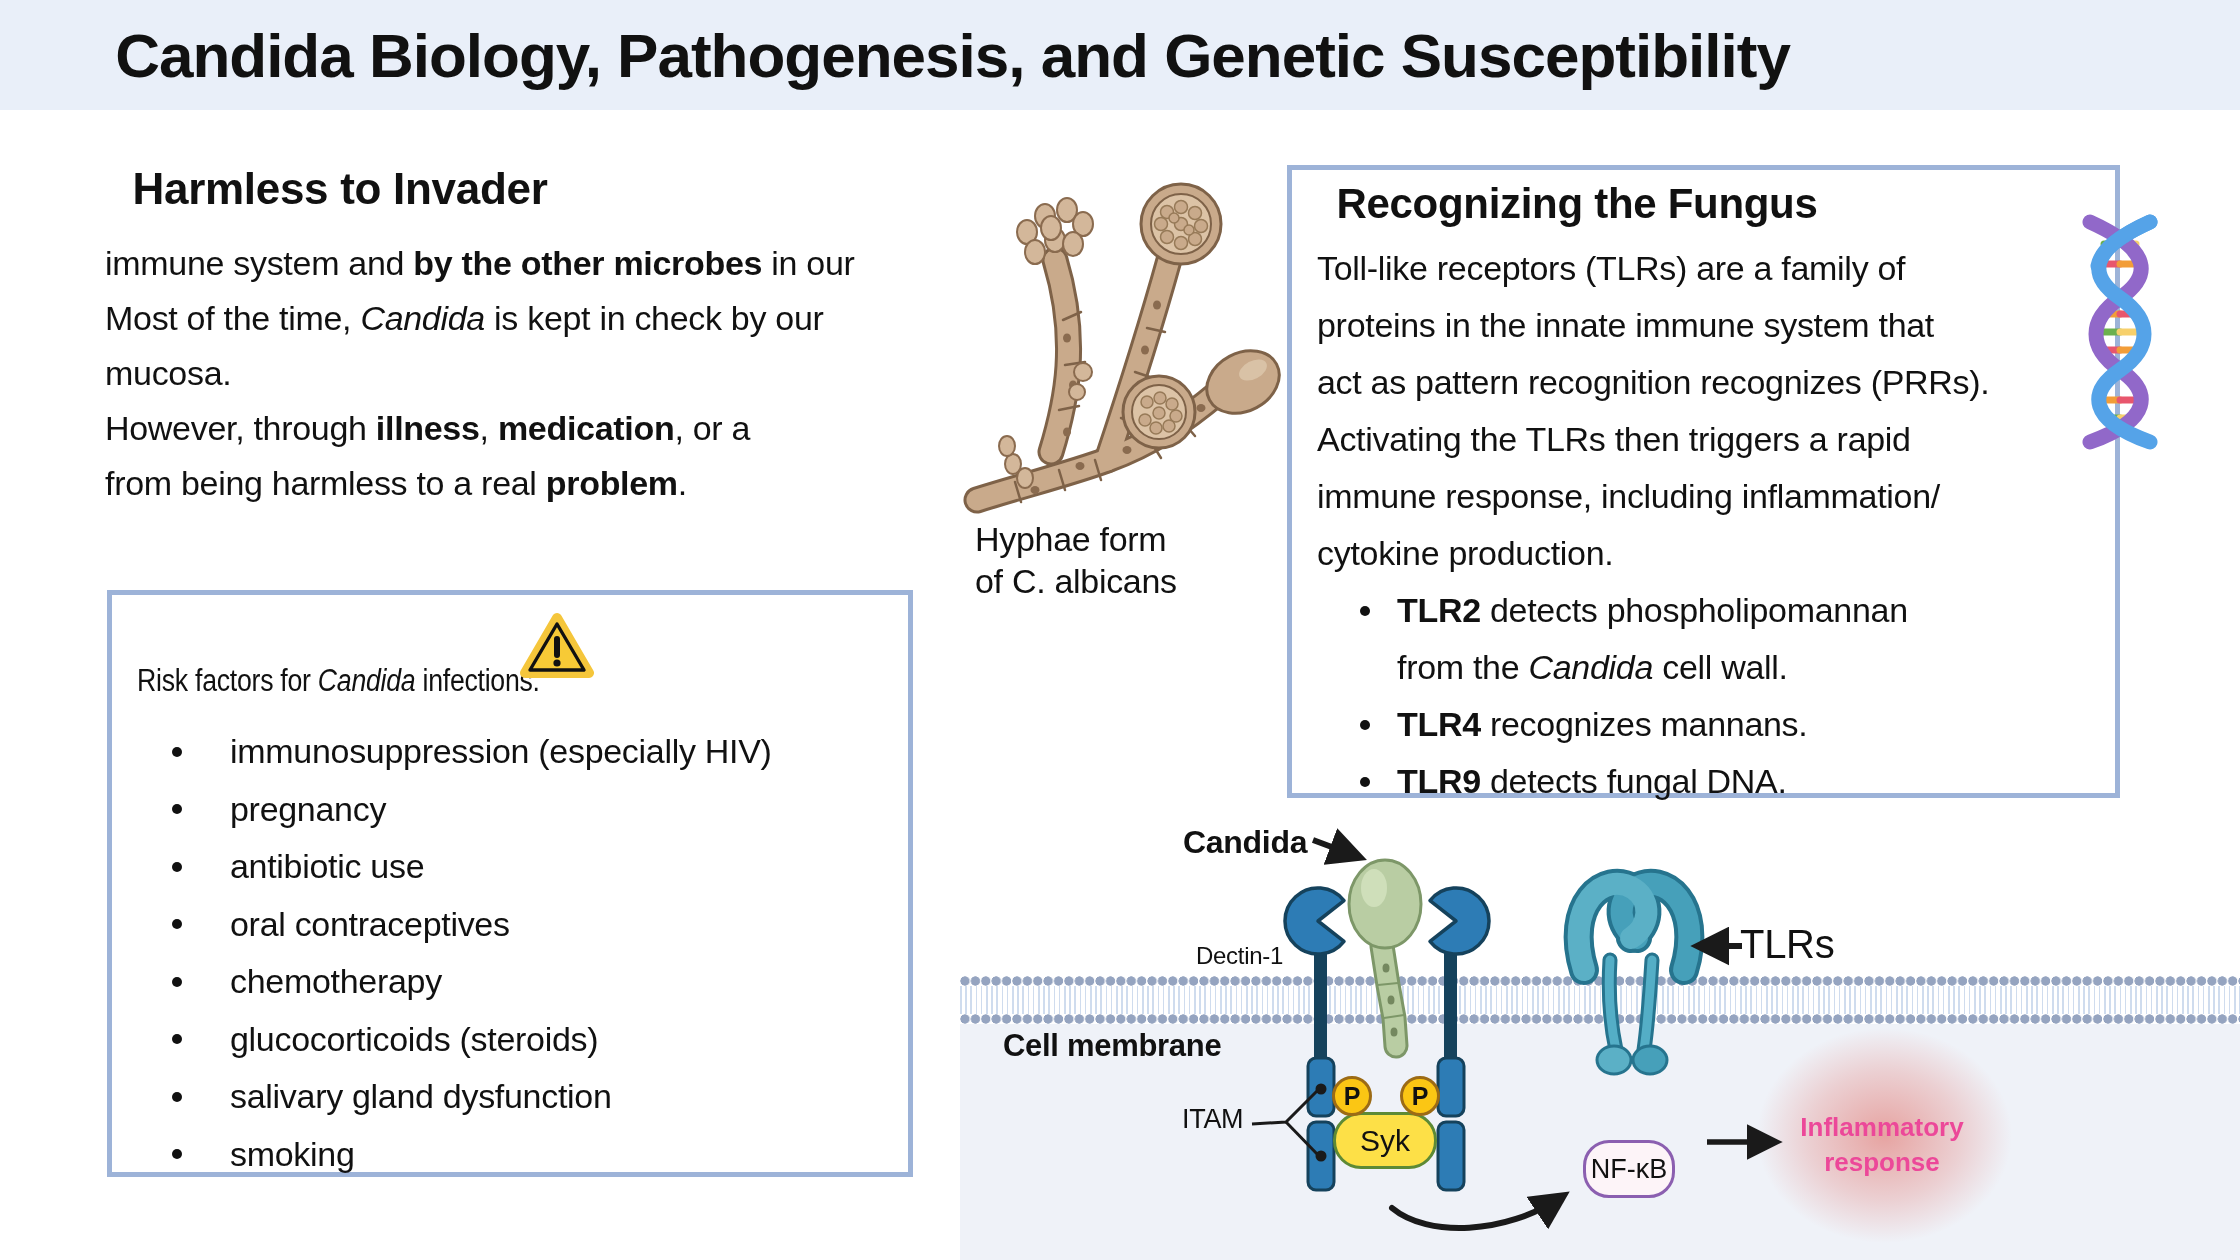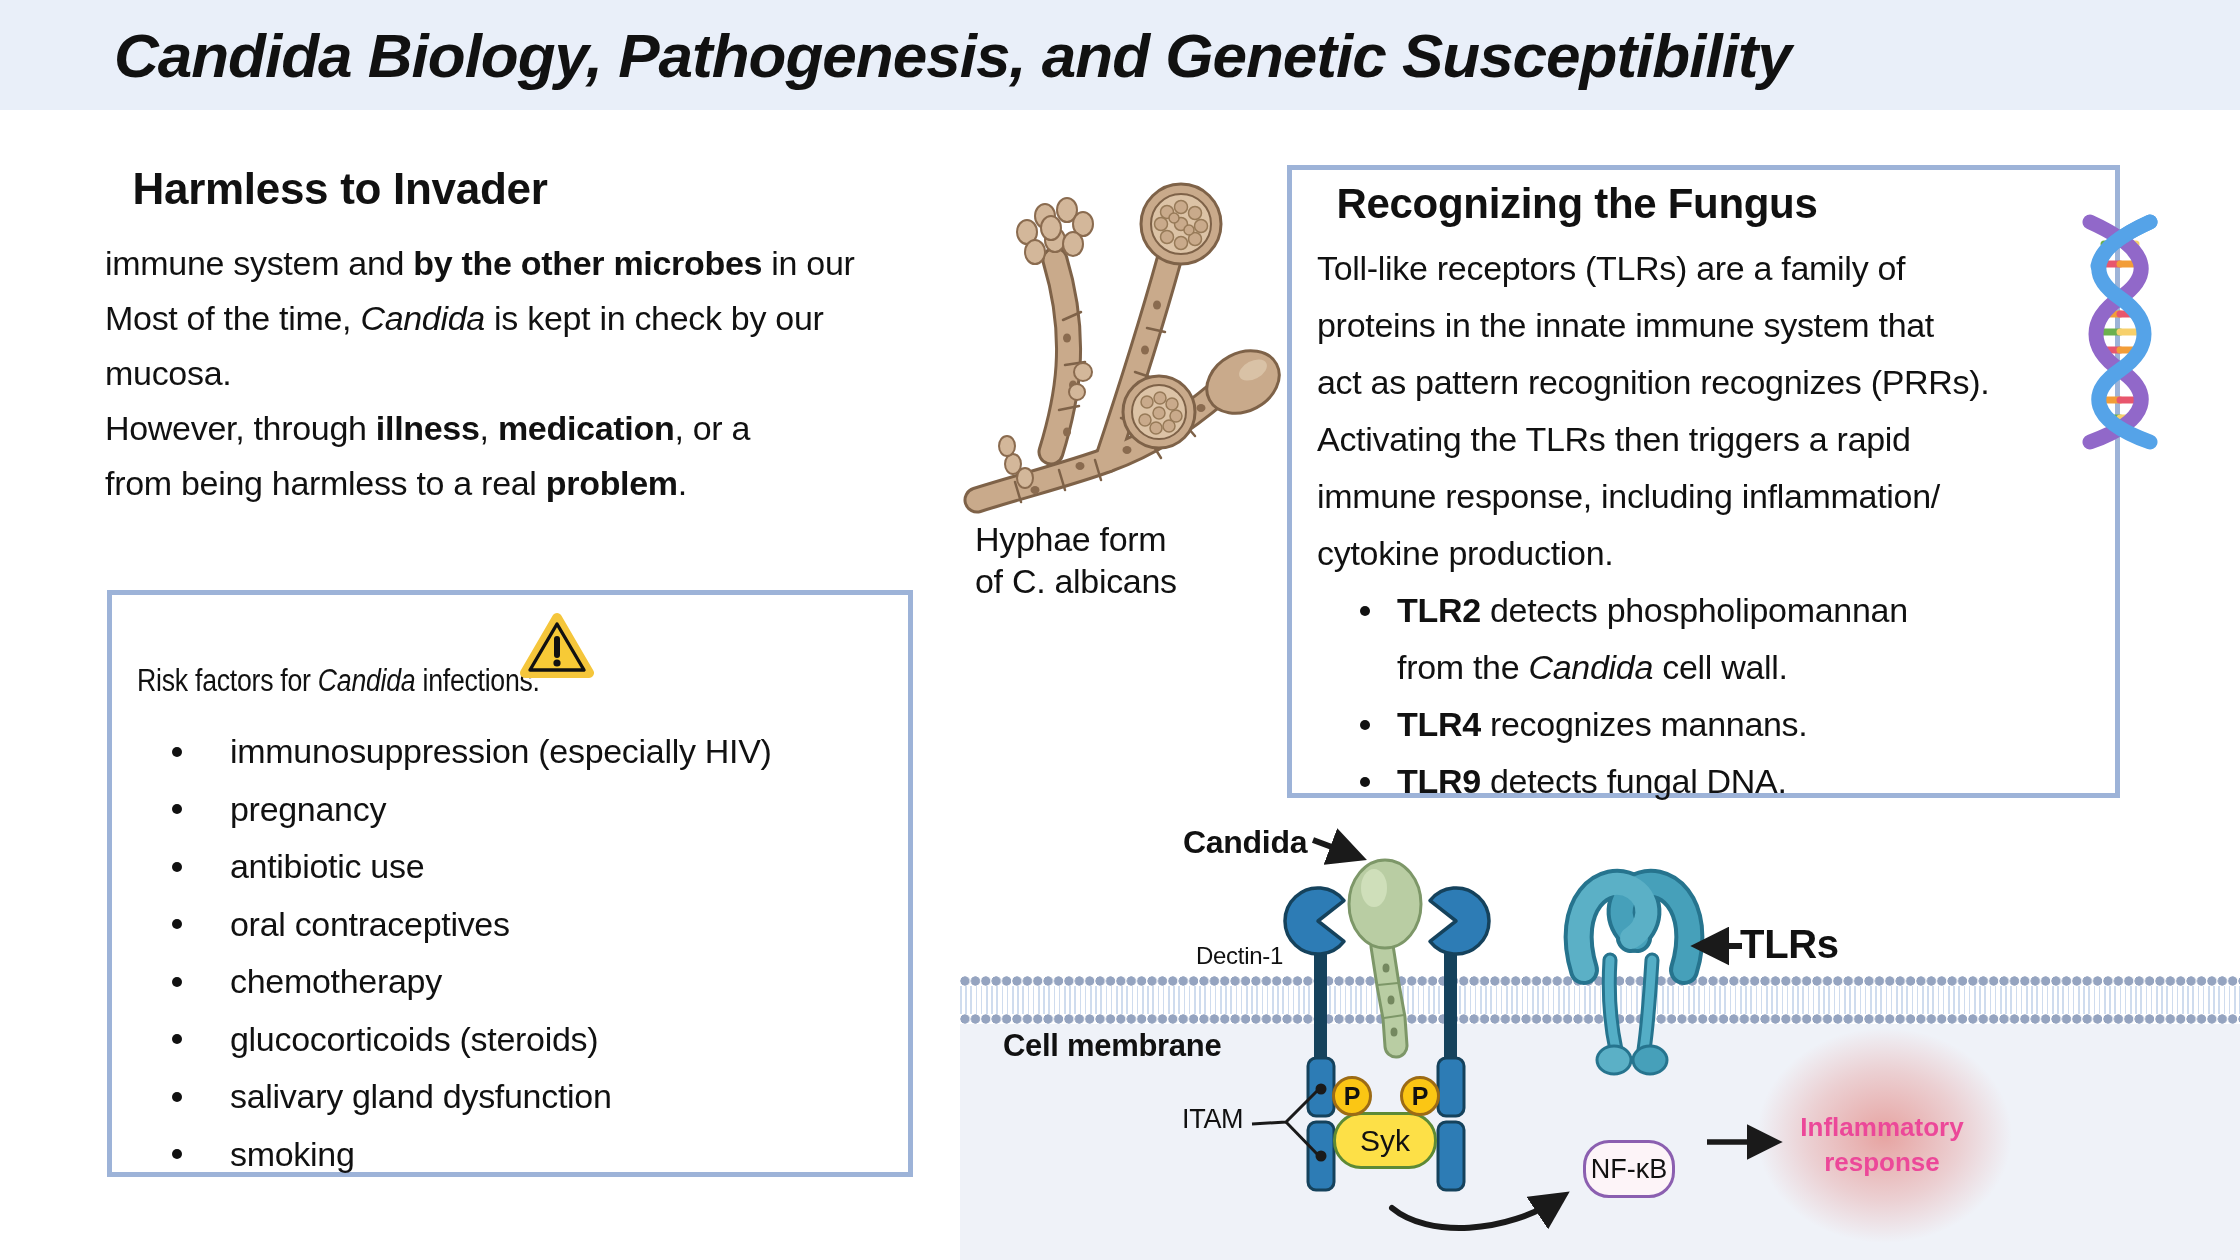--- a/index.html
+++ b/index.html
@@ -1,20 +1,20 @@
 <!DOCTYPE html>
 <html><head>
 <meta charset="utf-8">
 <style>
   html,body{margin:0;padding:0;background:#fff;}
   #page{position:relative;width:2240px;height:1260px;background:#ffffff;overflow:hidden;
         font-family:"Liberation Sans",sans-serif;color:#111;}
   .t{letter-spacing:-0.3px;}
   
-  #titlebar{position:absolute;left:0;top:0;width:2240px;height:110px;background:#e9eff9;font-style:italic;}
+  #titlebar{position:absolute;left:0;top:0;width:2240px;height:110px;background:#e9eff9;}
   #pagetitle{position:absolute;left:0;top:0;width:1905px;height:110px;line-height:112px;
              text-align:center;font-size:62px;font-weight:bold;letter-spacing:-1px;}
   
   #left-head{position:absolute;left:105px;top:164px;width:470px;text-align:center;
              font-size:44px;font-weight:bold;}
   #left-para{position:absolute;left:105px;top:236px;font-size:34px;}
   #left-para .ln{height:55px;line-height:55px;white-space:nowrap;}
   .b{font-weight:bold;} .i{font-style:italic;}
   
   .box{position:absolute;background:#fff;border:5px solid #9db3d8;box-sizing:border-box;z-index:2;}
@@ -61,21 +61,21 @@
   .pbadge{position:absolute;width:40px;height:40px;border-radius:50%;background:#fbc614;
           border:3px solid #9c6b15;box-sizing:border-box;z-index:5;text-align:center;
           line-height:34px;font-size:25px;font-weight:bold;}
   #p1{left:1332px;top:1076px;} #p2{left:1400px;top:1076px;}
   #syk{position:absolute;left:1333px;top:1112px;width:104px;height:57px;border-radius:28px;
        background:#fde047;border:3px solid #5d8a35;box-sizing:border-box;z-index:4;
        text-align:center;line-height:51px;font-size:30px;}
   #nfkb{position:absolute;left:1583px;top:1140px;width:92px;height:58px;border-radius:26px;
         background:#fdf4f8;border:3px solid #8b5fb0;box-sizing:border-box;z-index:4;
         text-align:center;line-height:52px;font-size:27px;}
-  #lbl-tlrs{left:1740px;top:922px;font-size:40px;font-weight:bold;}
+  #lbl-tlrs{left:1740px;top:922px;font-size:40px;font-weight:normal;}
   #lbl-inflam{left:1782px;top:1110px;width:200px;text-align:center;font-size:26px;
               font-weight:bold;color:#ec4899;line-height:35px;}
 </style>
 </head>
 <body>
 
 <div id="page">
 
   <div id="titlebar">
     <div id="pagetitle" class="t">Candida Biology, Pathogenesis, and Genetic Susceptibility</div>

